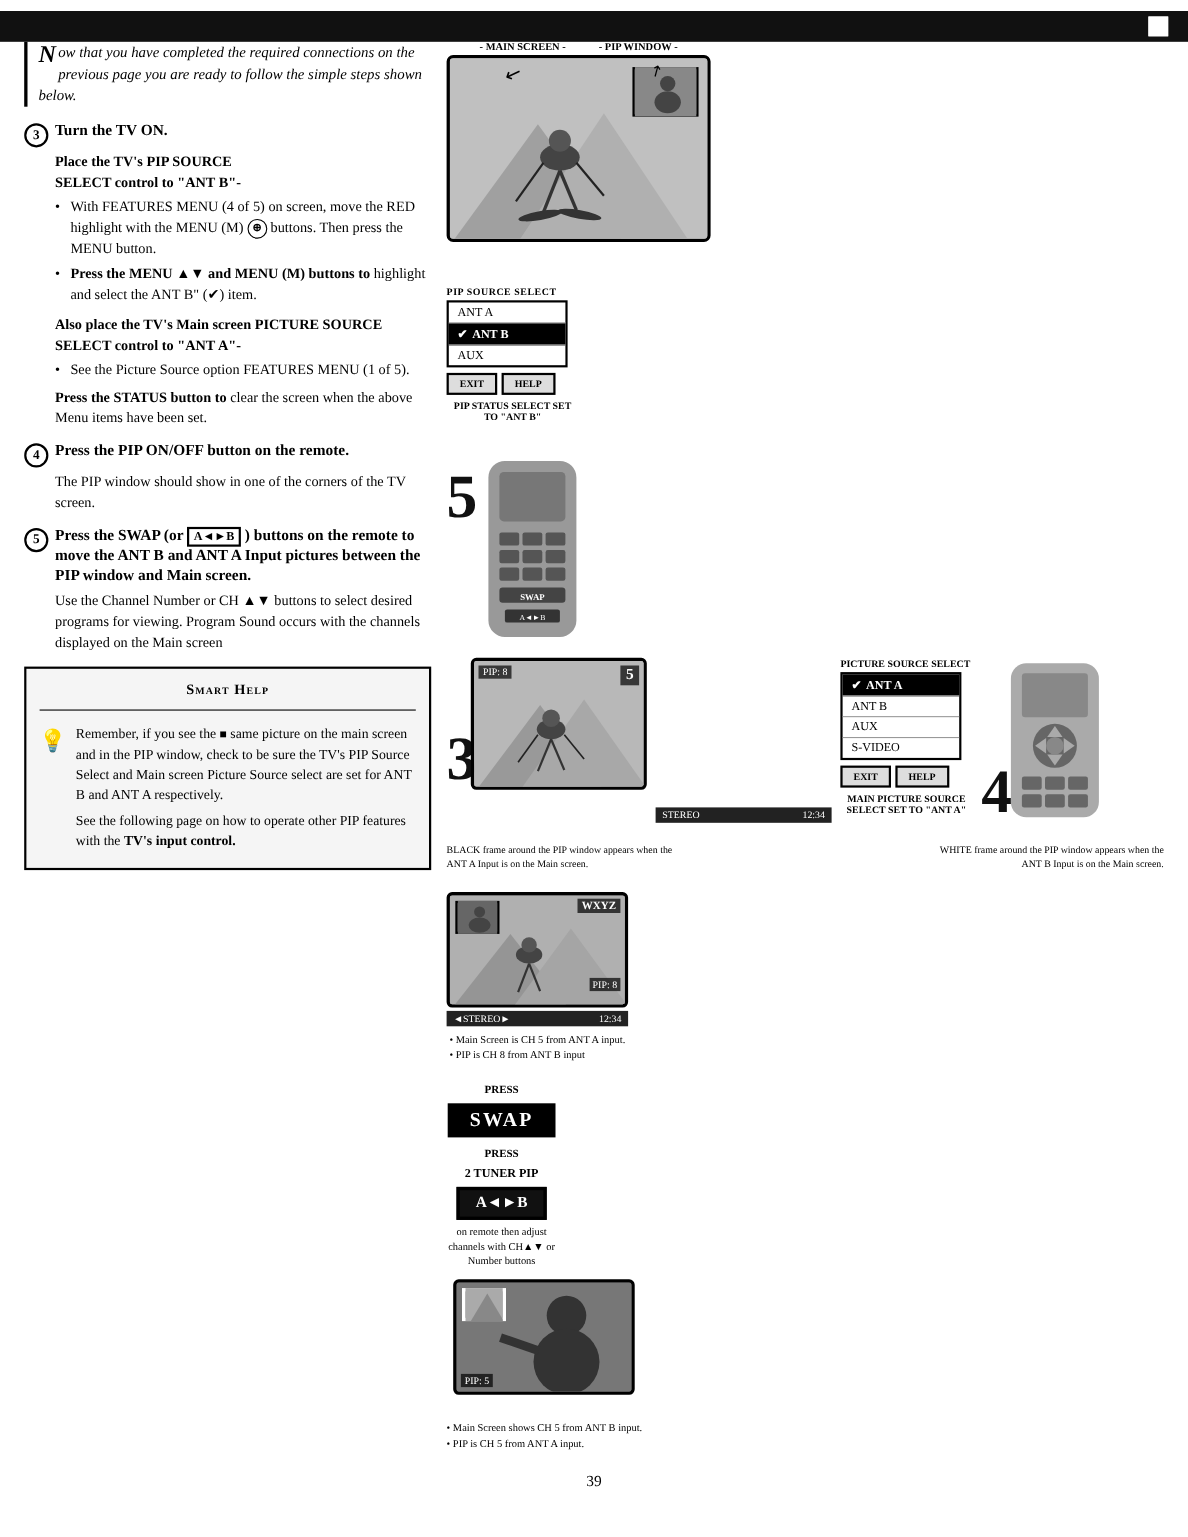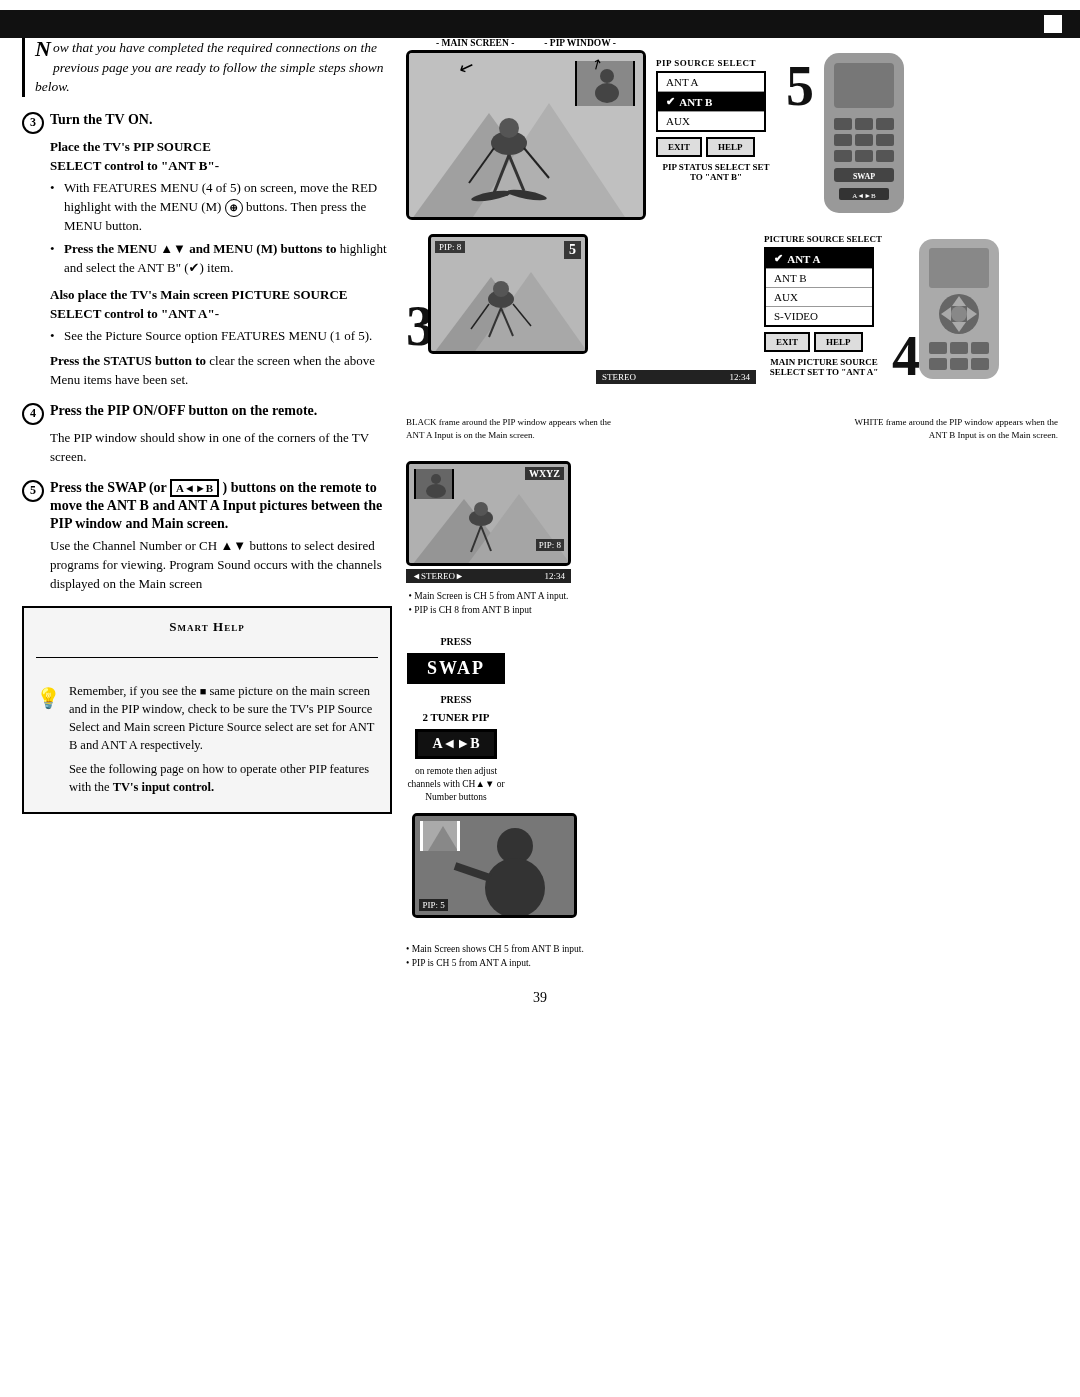--- a/index.html
+++ b/index.html
@@ -139,22 +139,22 @@
       font-size: 12.5px;
       line-height: 1.45;
     }
     .smart-help-title {
       font-size: 13px;
       font-weight: bold;
       font-variant: small-caps;
       letter-spacing: 1px;
       text-align: center;
       border-bottom: 1px solid #000;
-      padding-bottom: 20px;
-      margin-bottom: 24px;
+      padding-bottom: 8px;
+      margin-bottom: 12px;
     }
     .smart-help-body {
       display: flex;
       gap: 8px;
     }
     .smart-help-icon {
       font-size: 20px;
       flex-shrink: 0;
       margin-top: 2px;
     }
@@ -269,21 +269,21 @@
             <p>Remember, if you see the <span style="font-size:11px;">■</span> same picture on the main screen and in the PIP window, check to be sure the TV's PIP Source Select and Main screen Picture Source select are set for ANT B and ANT A respectively.</p>
             <p>See the following page on how to operate other PIP features with the <span class="bold">TV's input control.</span></p>
           </div>
         </div>
       </div>
 
     </div>
 
     <div class="right-col">
 
-      <div style="display:flex;flex-direction:row;gap:10px;align-items:flex-start;">
+      <div style="display:flex;flex-direction:column;gap:20px;align-items:flex-start;">
 
         <div style="display:flex;flex-direction:column;align-items:center;">
           <div style="display:flex;flex-direction:row;gap:30px;align-items:flex-end;margin-bottom:2px;">
             <span class="xsmall-text bold">- MAIN SCREEN -</span>
             <span class="xsmall-text bold">- PIP WINDOW -</span>
           </div>
 
           <div style="width:240px;height:170px;border:3px solid #000;border-radius:6px;background:linear-gradient(170deg,#c8c8c8 30%,#888 100%);position:relative;overflow:hidden;">
 
             <svg width="240" height="170" style="position:absolute;top:0;left:0;">
@@ -426,21 +426,21 @@
               <rect x="57" y="108" width="18" height="12" rx="2" fill="#666"></rect>
               <rect x="15" y="124" width="18" height="12" rx="2" fill="#666"></rect>
               <rect x="36" y="124" width="18" height="12" rx="2" fill="#666"></rect>
               <rect x="57" y="124" width="18" height="12" rx="2" fill="#666"></rect>
             </svg>
           </div>
         </div>
 
       </div>
 
-      <div style="display:flex;flex-direction:row;gap:0;margin-top:18px;">
+      <div style="display:flex;flex-direction:row;gap:0;margin-top:4px;">
         <div style="font-size:9px;max-width:220px;line-height:1.4;">BLACK frame around the PIP window appears when the ANT A Input is on the Main screen.</div>
         <div style="flex:1;"></div>
         <div style="font-size:9px;max-width:220px;line-height:1.4;text-align:right;">WHITE frame around the PIP window appears when the ANT B Input is on the Main screen.</div>
       </div>
 
       <div style="display:flex;flex-direction:column;gap:8px;align-items:flex-start;margin-top:6px;">
 
         <div style="display:flex;flex-direction:column;align-items:center;gap:3px;">
           <div style="width:165px;height:105px;border:3px solid #000;border-radius:5px;background:linear-gradient(150deg,#bbb 30%,#777 100%);position:relative;overflow:hidden;">
             <svg width="165" height="105" style="position:absolute;top:0;left:0;">

